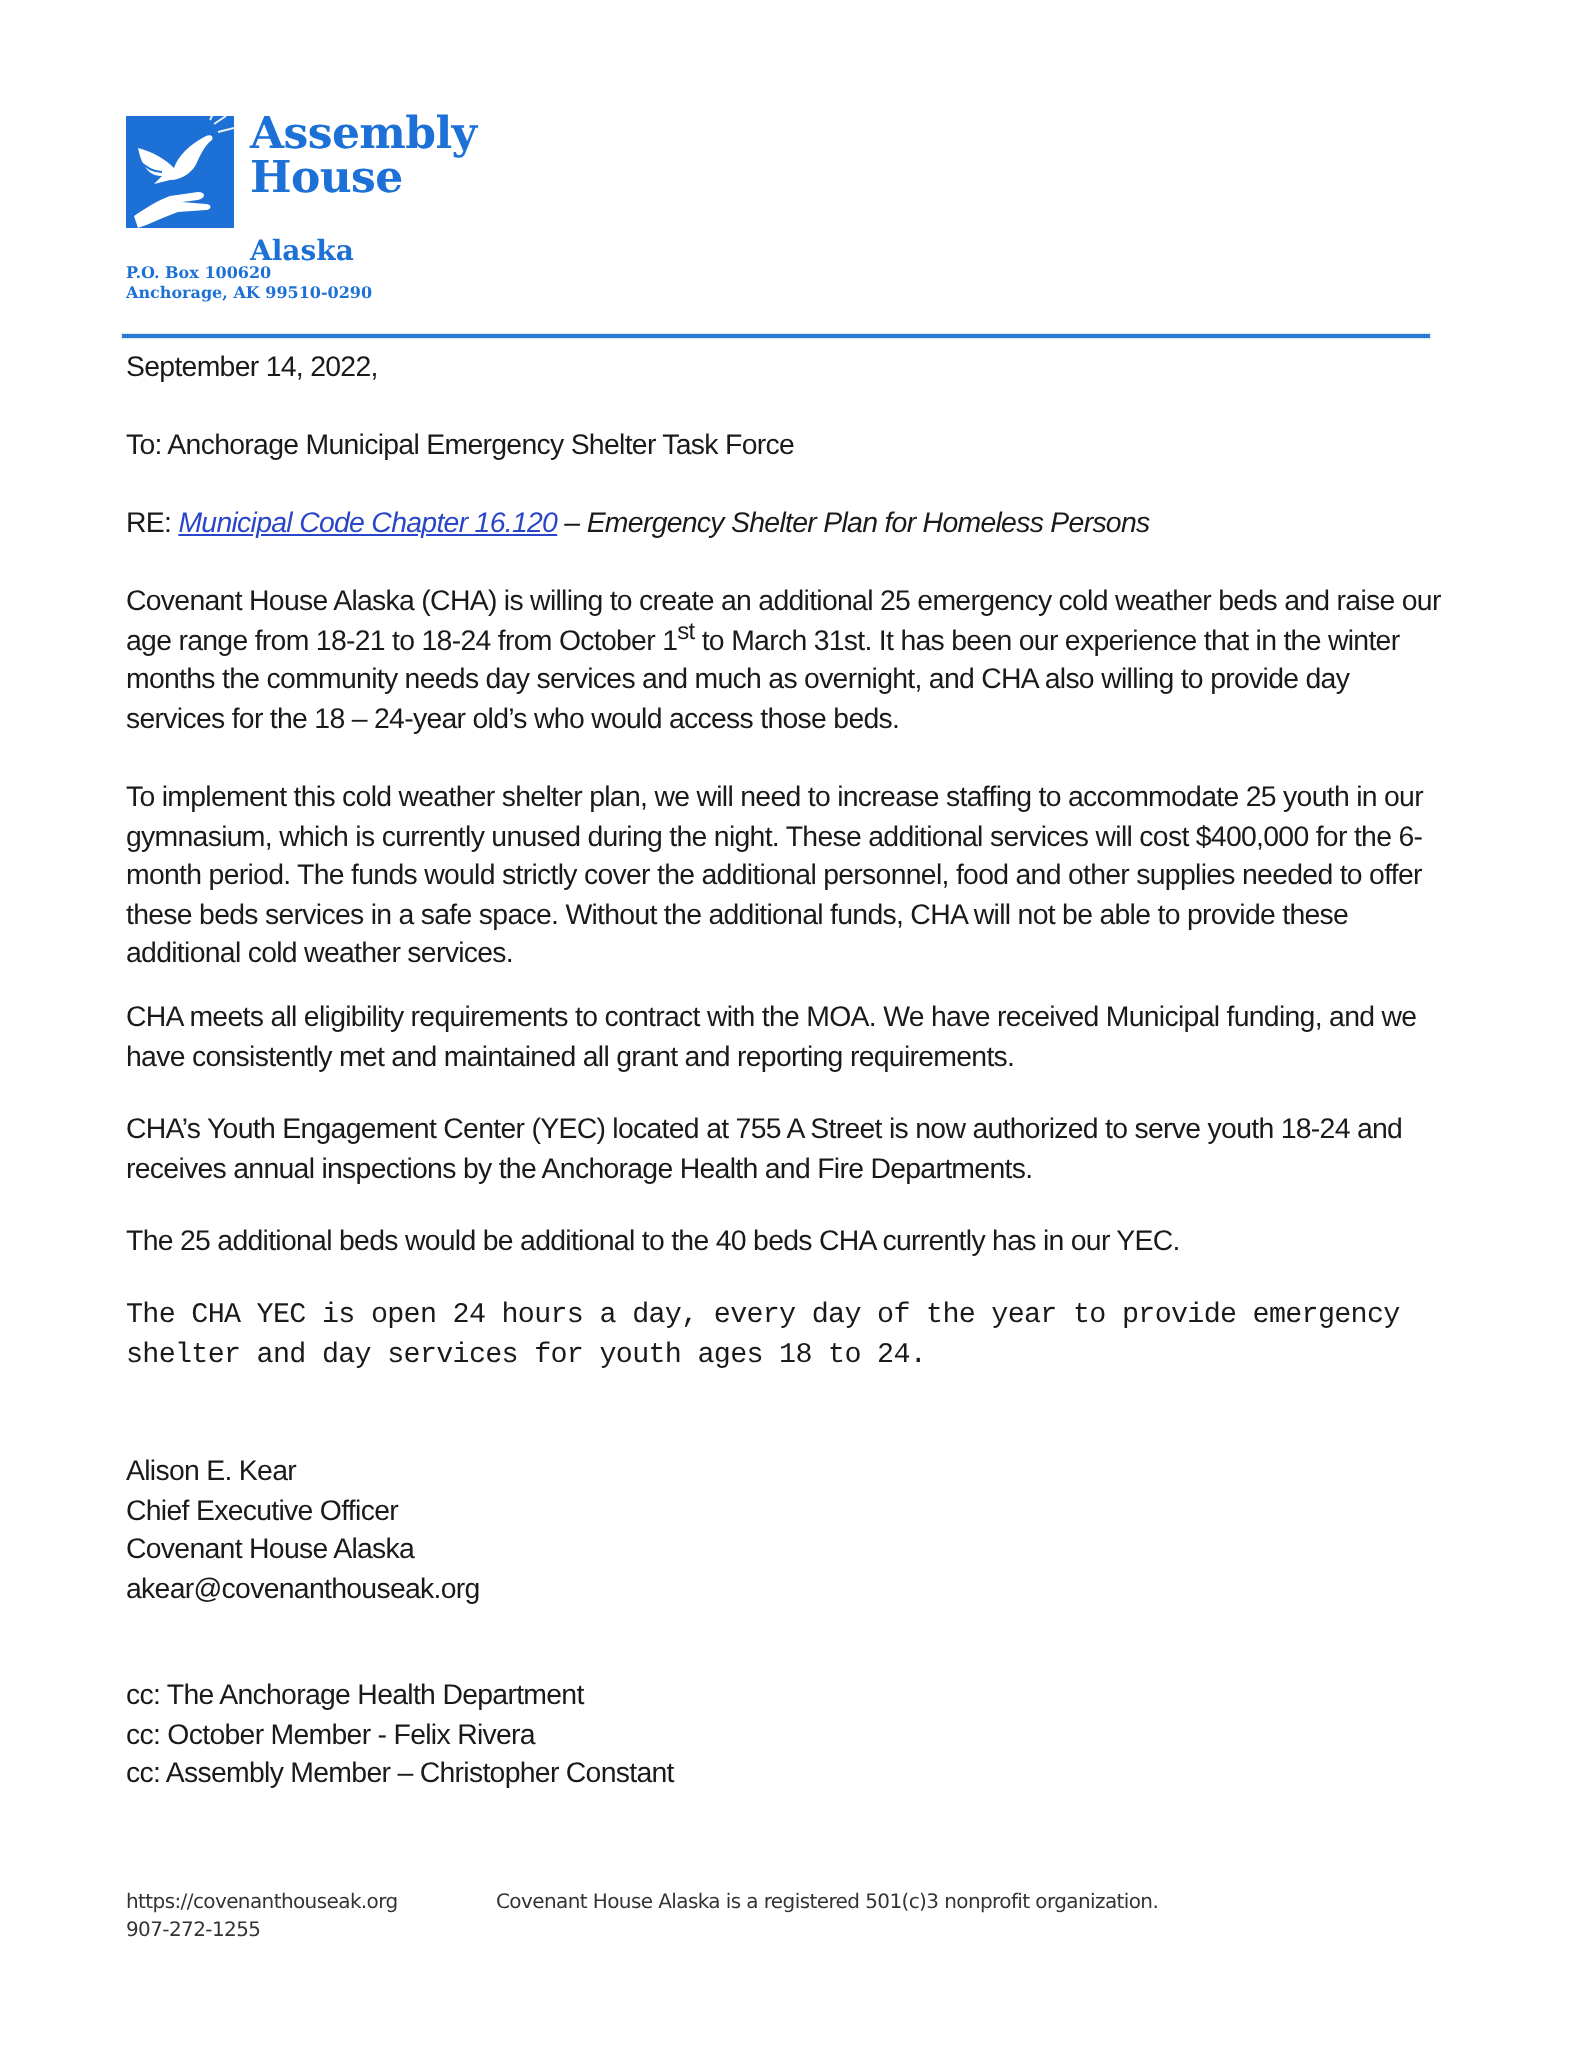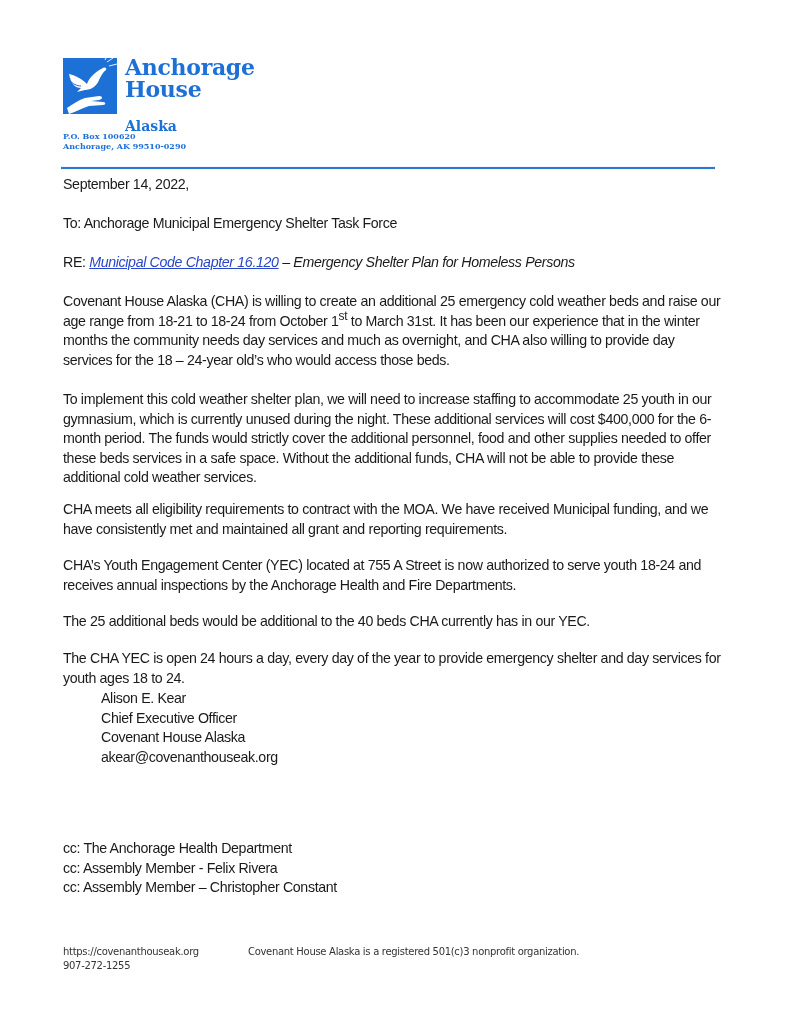--- a/index.html
+++ b/index.html
@@ -36,21 +36,21 @@
         <line x1="42" y1="2" x2="44" y2="-2"></line>
       </g>
 
       <path d="M6 16 C14 18 20 22 24 26 C26 20 32 14 40 10 C42 9 44 10 43 12 C40 14 38 18 36 22 C34 28 28 32 22 32 L14 34 L18 30 C12 30 8 26 6 16 Z" fill="#ffffff"></path>
       <path d="M6 22 C10 26 14 28 18 28" stroke="#1d70d6" stroke-width="1" fill="none"></path>
 
       <path d="M4 50 C10 46 16 42 22 40 L36 38 C40 38 40 41 36 42 L28 43 L40 44 C43 44 43 47 40 47 L26 48 C20 50 12 54 6 56 Z" fill="#ffffff"></path>
     </svg>
   </div>
   <div class="logo-text">
-    <span class="big">Anchorage</span>
+    <span class="big">Assembly</span>
     <span class="big">House</span>
     <span class="small">Alaska</span>
   </div>
 </div>
 
 <div class="address">
   <div>P.O. Box 100620</div>
   <div>Anchorage, AK 99510-0290</div>
 </div>
 
@@ -77,34 +77,34 @@
 </div>
 
 <div class="body-text" style="top:556px;">
   <p>CHA’s Youth Engagement Center (YEC) located at 755 A Street is now authorized to serve youth 18-24 and receives annual inspections by the Anchorage Health and Fire Departments.</p>
 </div>
 
 <div class="body-text" style="top:612px;">
   <p>The 25 additional beds would be additional to the 40 beds CHA currently has in our YEC.</p>
 </div>
 
-<div class="body-text" style="top:649px;">
+<div class="body-text" style="top:649px;font-family:Liberation Mono, monospace;">
   <p>The CHA YEC is open 24 hours a day, every day of the year to provide emergency shelter and day services for youth ages 18 to 24.</p>
 </div>
 
-<div class="body-text sig" style="top:689px;margin-left:38px;">
+<div class="body-text sig" style="top:727px;">
   <div>Alison E. Kear</div>
   <div>Chief Executive Officer</div>
   <div>Covenant House Alaska</div>
   <div>akear@covenanthouseak.org</div>
 </div>
 
 <div class="body-text cc" style="top:839px;">
   <div>cc: The Anchorage Health Department</div>
-  <div>cc: Assembly Member - Felix Rivera</div>
+  <div>cc: October Member - Felix Rivera</div>
   <div>cc: Assembly Member – Christopher Constant</div>
 </div>
 
 <div class="footer" style="left:63px;">
   <div>https://covenanthouseak.org</div>
   <div>907-272-1255</div>
 </div>
 
 <div class="footer" style="left:248px;">
   <div>Covenant House Alaska is a registered 501(c)3 nonprofit organization.</div>

